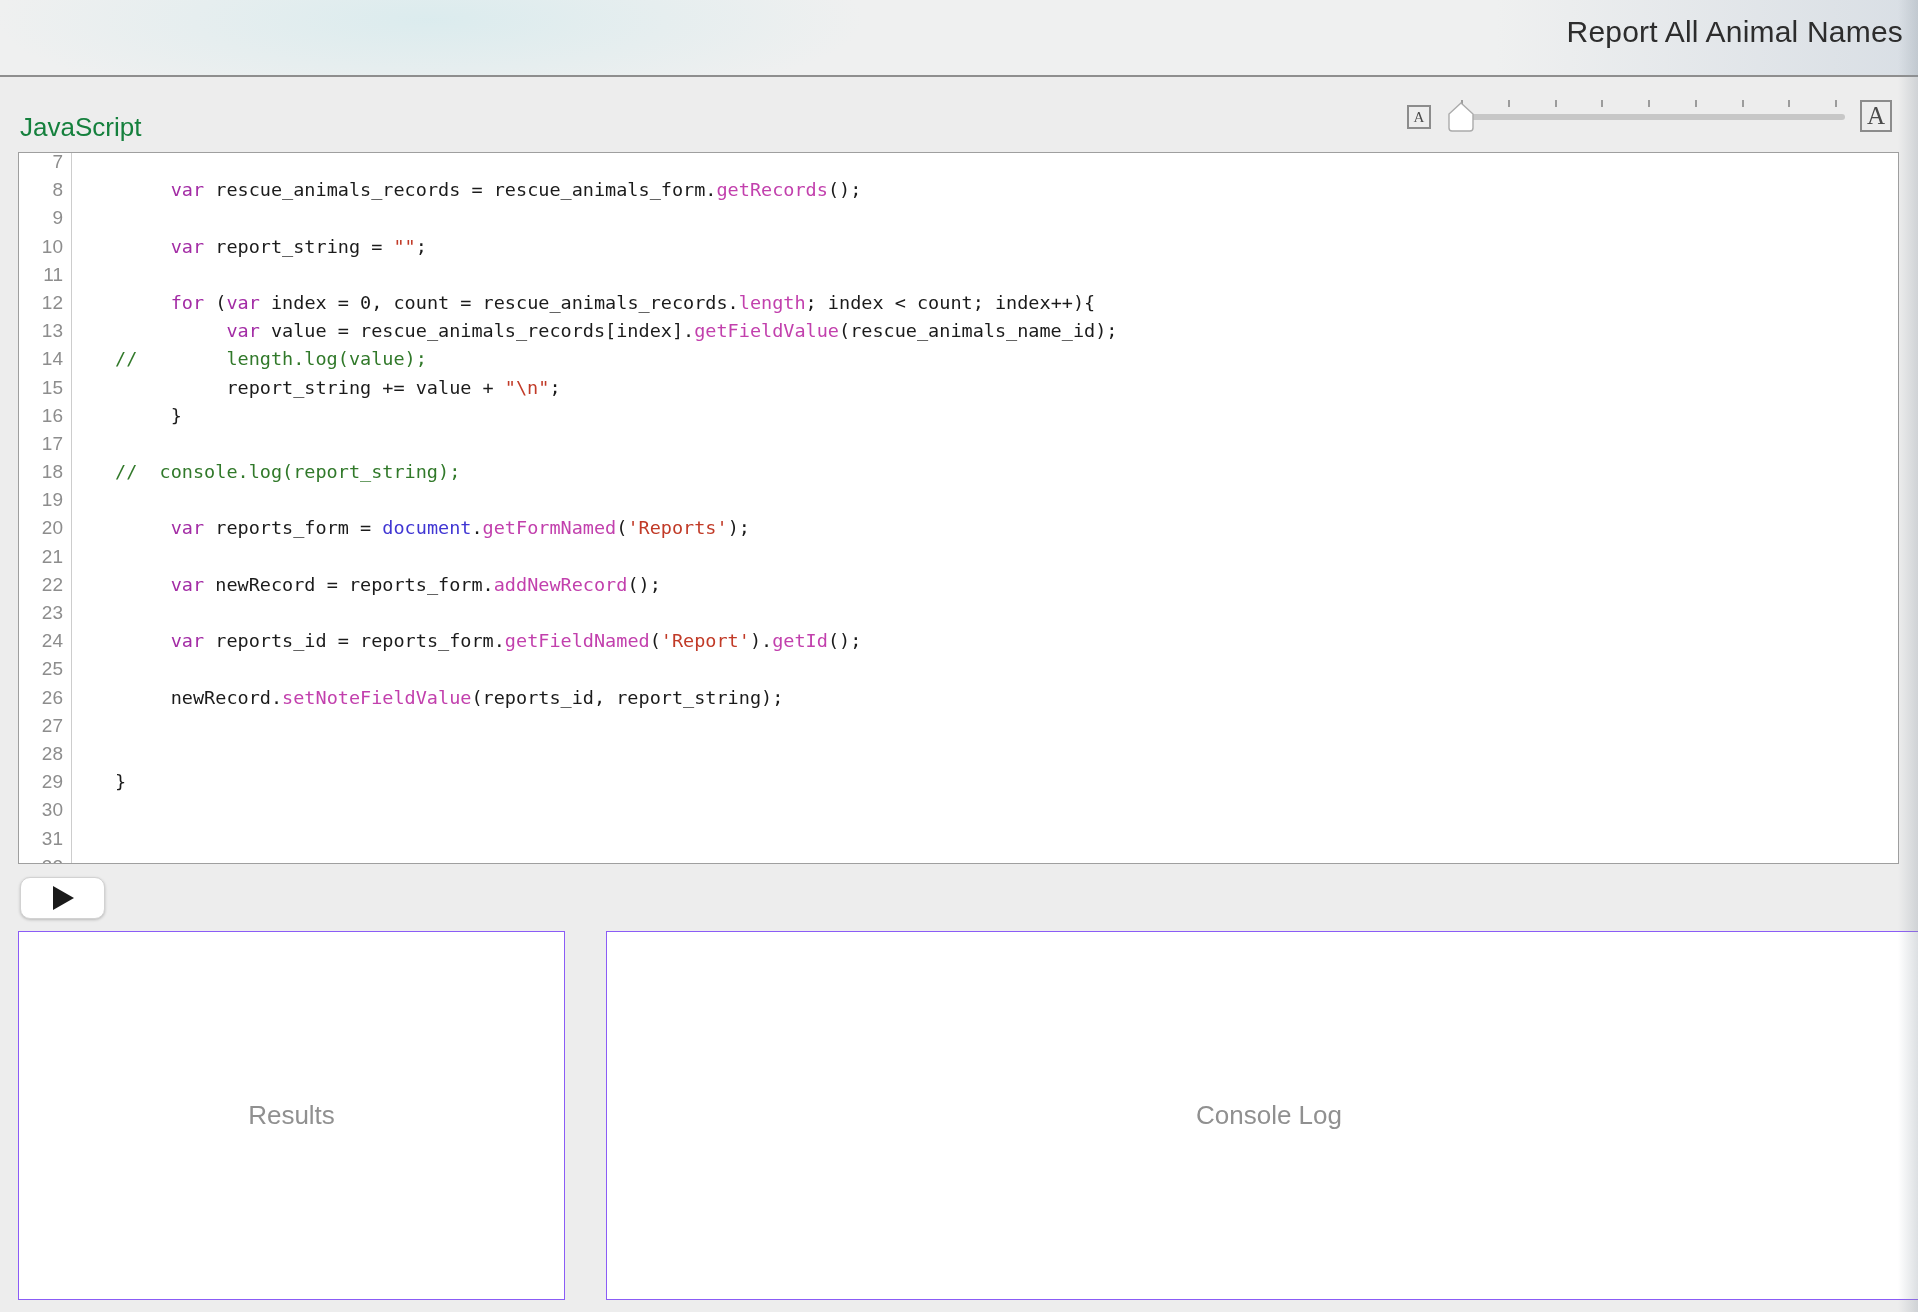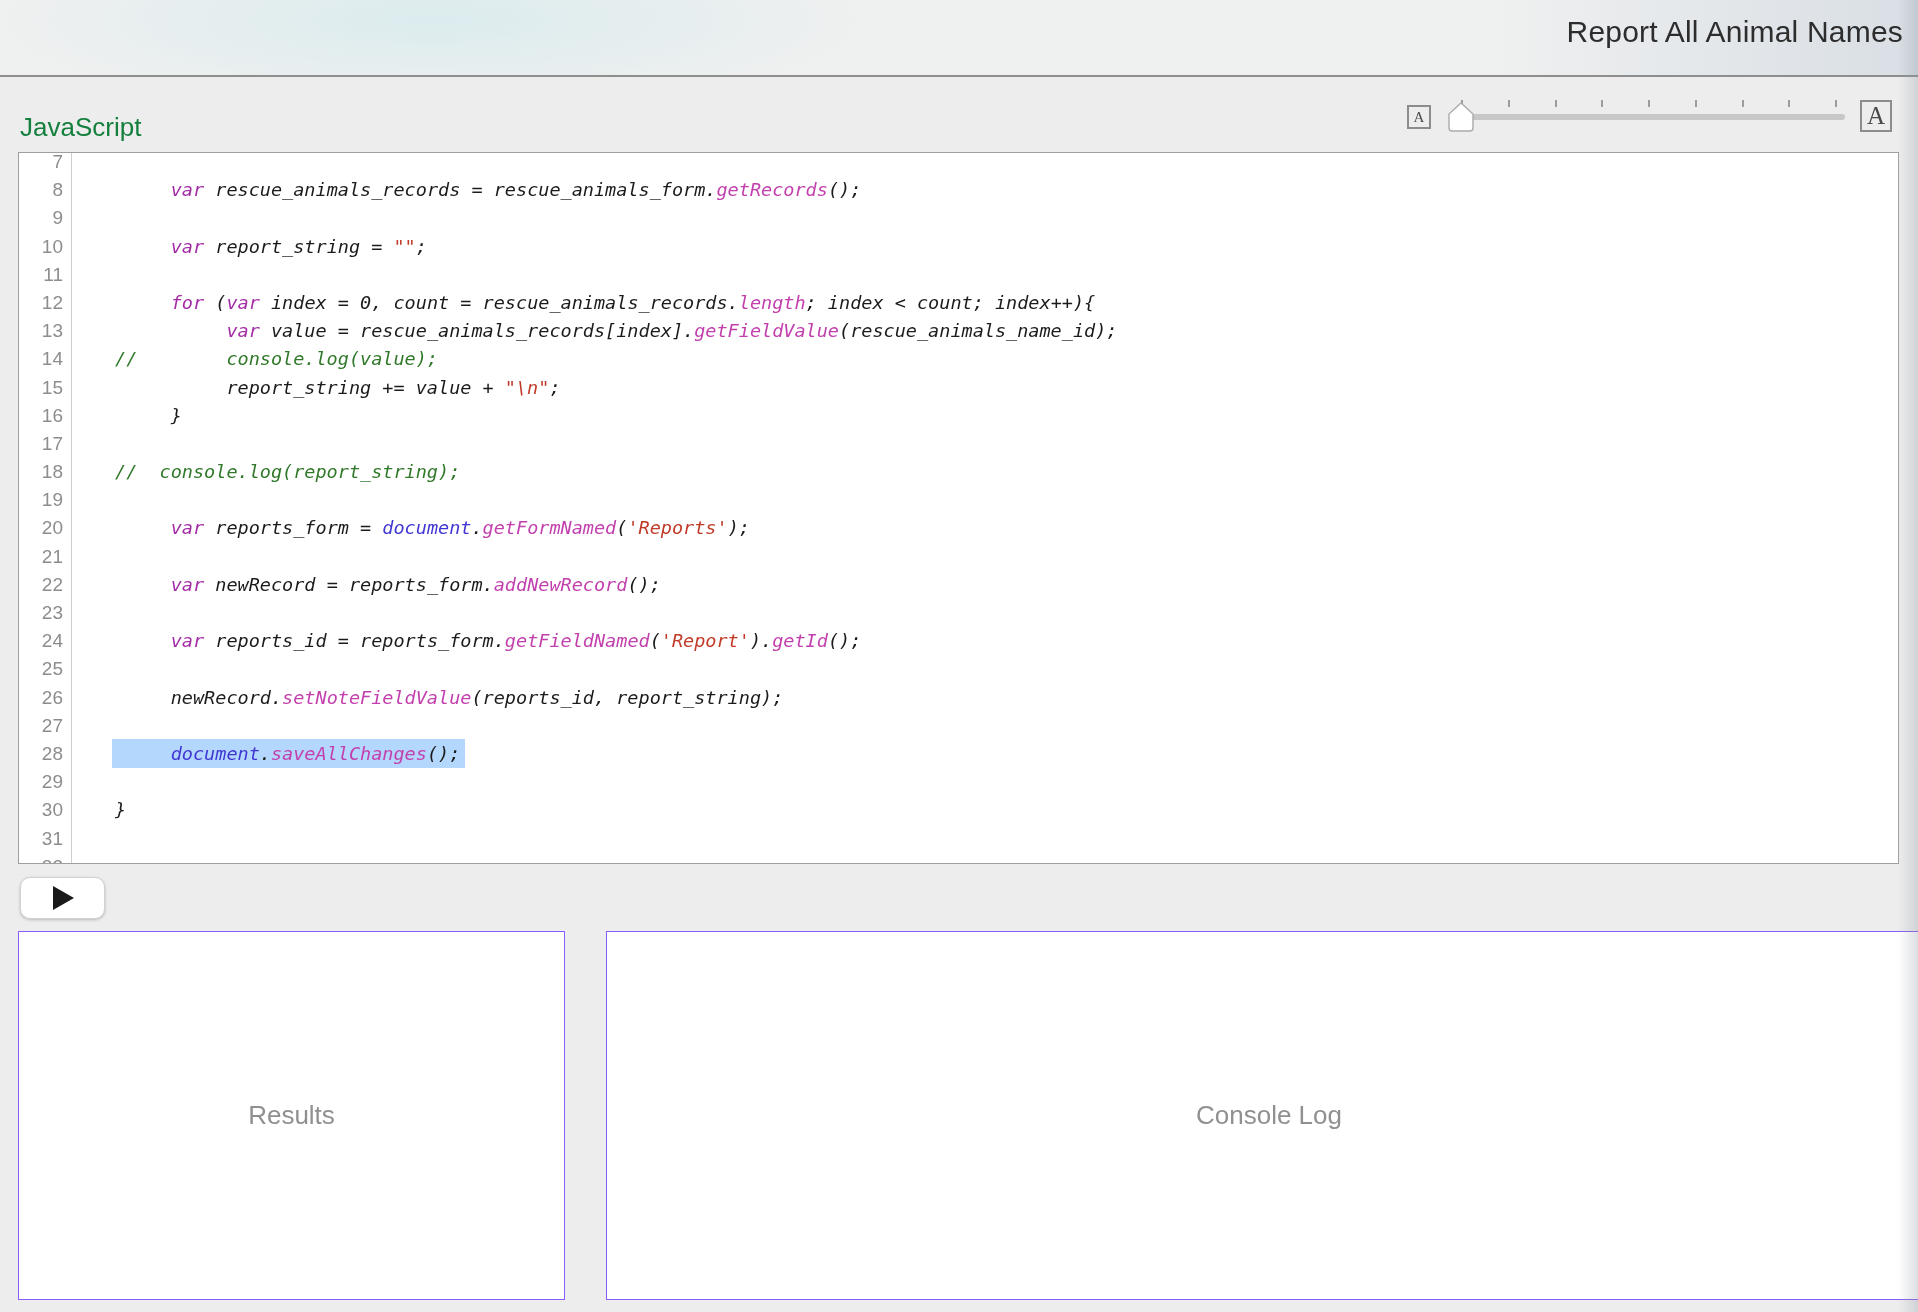--- a/index.html
+++ b/index.html
@@ -55,21 +55,21 @@
   .gutter-sep{
     position:absolute;left:52px;top:0;width:1px;height:100%;background:#CDCDCD;
   }
   .ln{
     height:28.2px;line-height:28.2px;text-align:right;padding-right:8px;
     font-size:19px;color:var(--linenum);
   }
   .code-lines{
     position:absolute;left:53px;top:-5px;right:16px;
     font-family:"DejaVu Sans Mono","Liberation Mono",monospace;
-    font-size:18.5px;color:var(--plain);font-style:italic;
+    font-size:18.5px;color:var(--plain);
   }
   .row{height:28.2px;line-height:28.2px;white-space:pre;padding-left:43px;}
   .t-p{color:var(--plain);}
   .t-k{color:var(--kw);}
   .t-f{color:var(--fn);}
   .t-s{color:var(--str);}
   .t-c{color:var(--cm);}
   .t-d{color:var(--doc);margin-top:20px;}
   .sel{background:var(--selbg);padding:4px 5px 4px 3px;margin:0 -5px 0 -3px;}
   
@@ -155,35 +155,34 @@
     </div>
   <div class="gutter-sep"></div>
   <div class="code-lines" id="code-lines">
       <div class="row"></div>
       <div class="row"><span class="t-p">     </span><span class="t-k">var</span><span class="t-p"> rescue_animals_records = rescue_animals_form.</span><span class="t-f">getRecords</span><span class="t-p">();</span></div>
       <div class="row"></div>
       <div class="row"><span class="t-p">     </span><span class="t-k">var</span><span class="t-p"> report_string = </span><span class="t-s">""</span><span class="t-p">;</span></div>
       <div class="row"></div>
       <div class="row"><span class="t-p">     </span><span class="t-k">for</span><span class="t-p"> (</span><span class="t-k">var</span><span class="t-p"> index = 0, count = rescue_animals_records.</span><span class="t-f">length</span><span class="t-p">; index &lt; count; index++){</span></div>
       <div class="row"><span class="t-p">          </span><span class="t-k">var</span><span class="t-p"> value = rescue_animals_records[index].</span><span class="t-f">getFieldValue</span><span class="t-p">(rescue_animals_name_id);</span></div>
-      <div class="row"><span class="t-c">//        console.log(value);</span></div>
+      <div class="row"><span class="t-c">//        length.log(value);</span></div>
       <div class="row"><span class="t-p">          report_string += value + </span><span class="t-s">"\n"</span><span class="t-p">;</span></div>
       <div class="row"><span class="t-p">     }</span></div>
       <div class="row"></div>
       <div class="row"><span class="t-c">//  console.log(report_string);</span></div>
       <div class="row"></div>
       <div class="row"><span class="t-p">     </span><span class="t-k">var</span><span class="t-p"> reports_form = </span><span class="t-d">document</span><span class="t-p">.</span><span class="t-f">getFormNamed</span><span class="t-p">(</span><span class="t-s">'Reports'</span><span class="t-p">);</span></div>
       <div class="row"></div>
       <div class="row"><span class="t-p">     </span><span class="t-k">var</span><span class="t-p"> newRecord = reports_form.</span><span class="t-f">addNewRecord</span><span class="t-p">();</span></div>
       <div class="row"></div>
       <div class="row"><span class="t-p">     </span><span class="t-k">var</span><span class="t-p"> reports_id = reports_form.</span><span class="t-f">getFieldNamed</span><span class="t-p">(</span><span class="t-s">'Report'</span><span class="t-p">).</span><span class="t-f">getId</span><span class="t-p">();</span></div>
       <div class="row"></div>
       <div class="row"><span class="t-p">     newRecord.</span><span class="t-f">setNoteFieldValue</span><span class="t-p">(reports_id, report_string);</span></div>
       <div class="row"></div>
-      <div class="row"><span class="sel"><span class="t-p">     </span><span class="t-d">document</span><span class="t-p">.</span><span class="t-f">saveAllChanges</span><span class="t-p">();</span></span></div>
       <div class="row"></div>
       <div class="row"><span class="t-p">}</span></div>
       <div class="row"></div>
       <div class="row"></div>
     </div>
 </div>
 
 <div class="run-btn">
   <span style="display:flex;">
     <svg width="26" height="26" viewBox="0 0 26 26">

